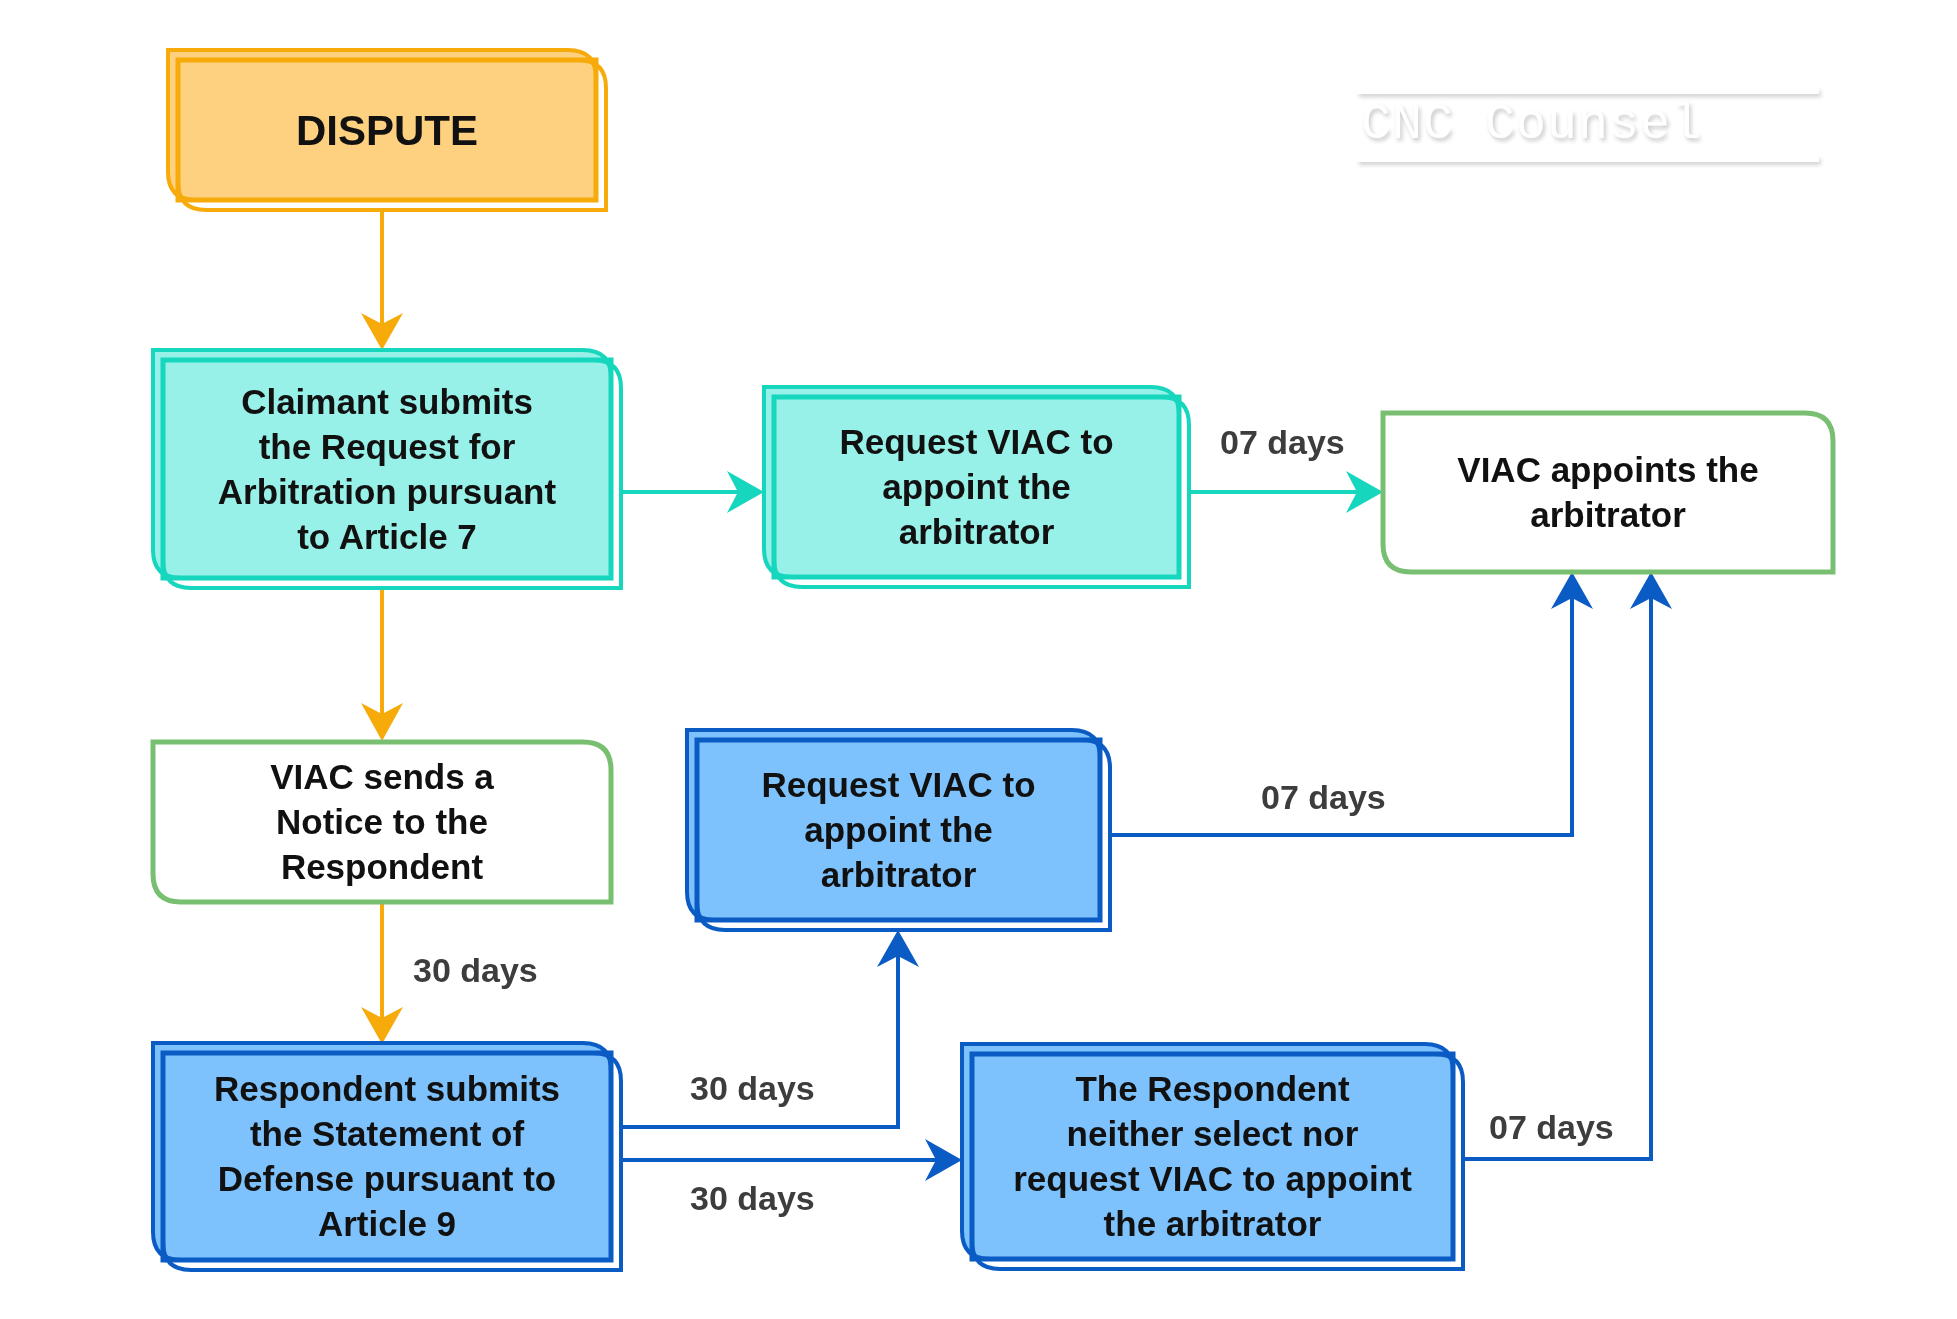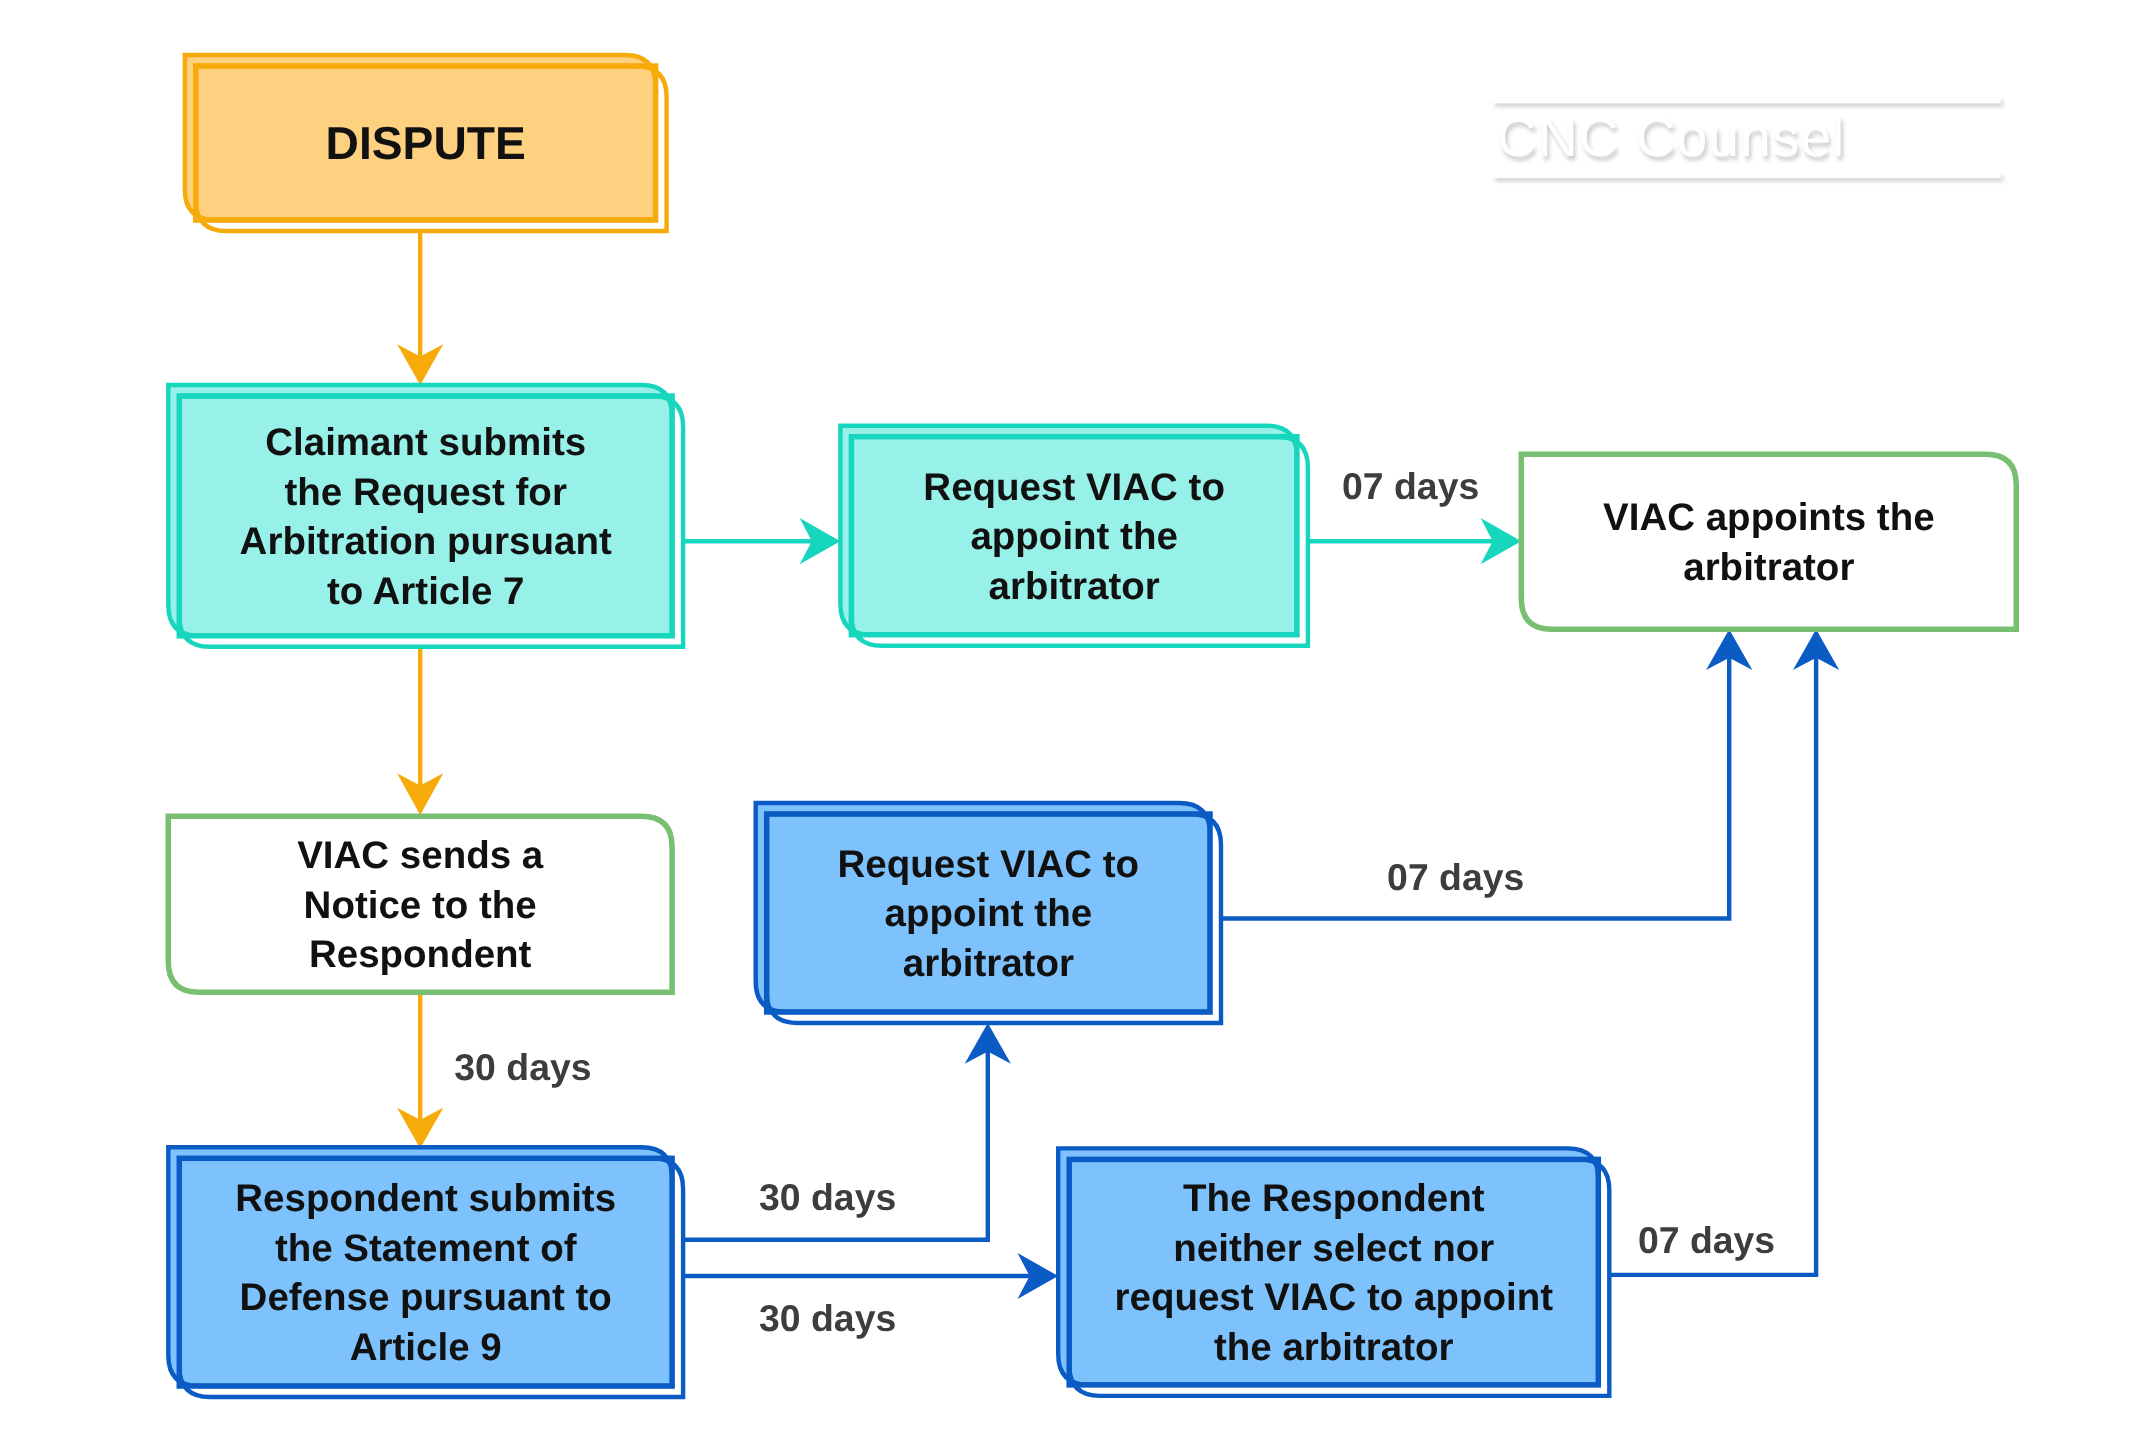--- a/index.html
+++ b/index.html
@@ -2,21 +2,21 @@
 <html><head>
 <meta charset="utf-8">
 <style>
   html, body { margin: 0; padding: 0; background: #ffffff; }
   body { width: 1957px; height: 1319px; position: relative; overflow: hidden; font-family: "Liberation Sans", "DejaVu Sans", sans-serif; }
   #diagram { position: absolute; left: 0; top: 0; width: 1957px; height: 1319px; }
   .node-text { font-family: "Liberation Sans", "DejaVu Sans", sans-serif; font-weight: 700; fill: #111111; text-anchor: middle; }
   .edge-label { font-family: "Liberation Sans", "DejaVu Sans", sans-serif; font-weight: 700; fill: #3d3d3d; font-size: 34px; }
   .watermark { position: absolute; left: 1357px; top: 88px; width: 488px; height: 78px; }
   .wm-line { position: absolute; left: 0; width: 462px; height: 6px; background: #ffffff; box-shadow: 2px 3px 4px rgba(0,0,0,0.18); }
-  .wm-text { position: absolute; left: 4px; top: 12px; font-family: Liberation Sans, sans-serif; font-size: 50px; letter-spacing: 1px; color: #ffffff; text-shadow: 2px 3px 4px rgba(0,0,0,0.22); white-space: nowrap; line-height: 50px; }
+  .wm-text { position: absolute; left: 4px; top: 12px; font-family: Liberation Mono, monospace; font-size: 50px; letter-spacing: 1px; color: #ffffff; text-shadow: 2px 3px 4px rgba(0,0,0,0.22); white-space: nowrap; line-height: 50px; }
 </style>
 </head>
 <body>
 
 <div class="watermark">
   <div class="wm-line" style="top:0;"></div>
   <div class="wm-text">CNC Counsel</div>
   <div class="wm-line" style="top:68px;"></div>
 </div>
 

